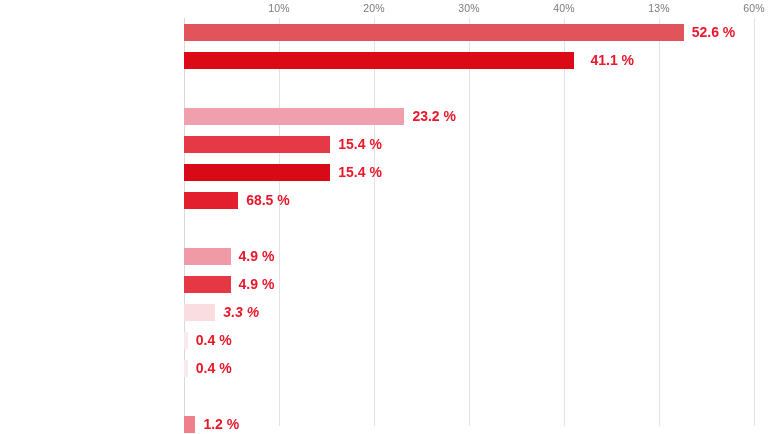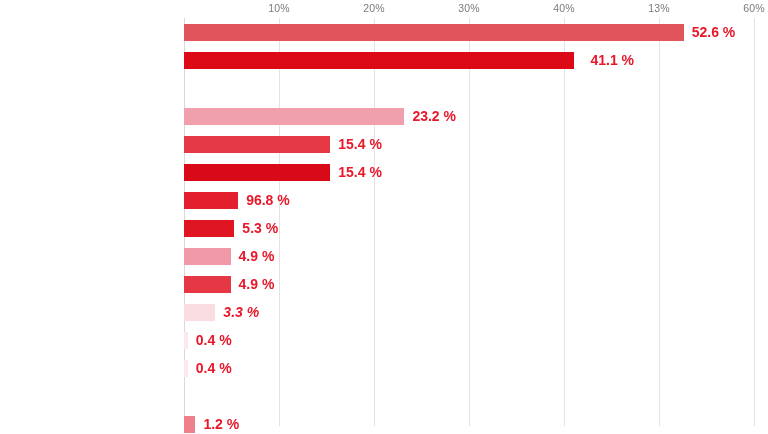--- a/index.html
+++ b/index.html
@@ -109,25 +109,21 @@
       <div class="row" style="top: 112px;">
         <div class="bar" style="width: 146.3px; background: rgb(229, 57, 70);"></div>
         <div class="val-label" style="left: 154.3px; color: rgb(232, 23, 42);">15.4 %</div>
       </div>
       <div class="row" style="top: 140px;">
         <div class="bar" style="width: 146.3px; background: rgb(217, 10, 24);"></div>
         <div class="val-label" style="left: 154.3px; color: rgb(232, 23, 42);">15.4 %</div>
       </div>
       <div class="row" style="top: 168px;">
         <div class="bar" style="width: 54.15px; background: rgb(227, 31, 45);"></div>
-        <div class="val-label" style="left: 62.15px; color: rgb(232, 23, 42);">96.8 %</div>
-      </div>
-      <div class="row" style="top: 196px;">
-        <div class="bar" style="width: 50.35px; background: rgb(224, 21, 34);"></div>
-        <div class="val-label" style="left: 58.35px; color: rgb(232, 23, 42);">5.3 %</div>
+        <div class="val-label" style="left: 62.15px; color: rgb(232, 23, 42);">68.5 %</div>
       </div>
       <div class="row" style="top: 224px;">
         <div class="bar" style="width: 46.55px; background: rgb(239, 154, 166);"></div>
         <div class="val-label" style="left: 54.55px; color: rgb(232, 23, 42);">4.9 %</div>
       </div>
       <div class="row" style="top: 252px;">
         <div class="bar" style="width: 46.55px; background: rgb(230, 55, 68);"></div>
         <div class="val-label" style="left: 54.55px; color: rgb(232, 23, 42);">4.9 %</div>
       </div>
       <div class="row" style="top: 280px;">

